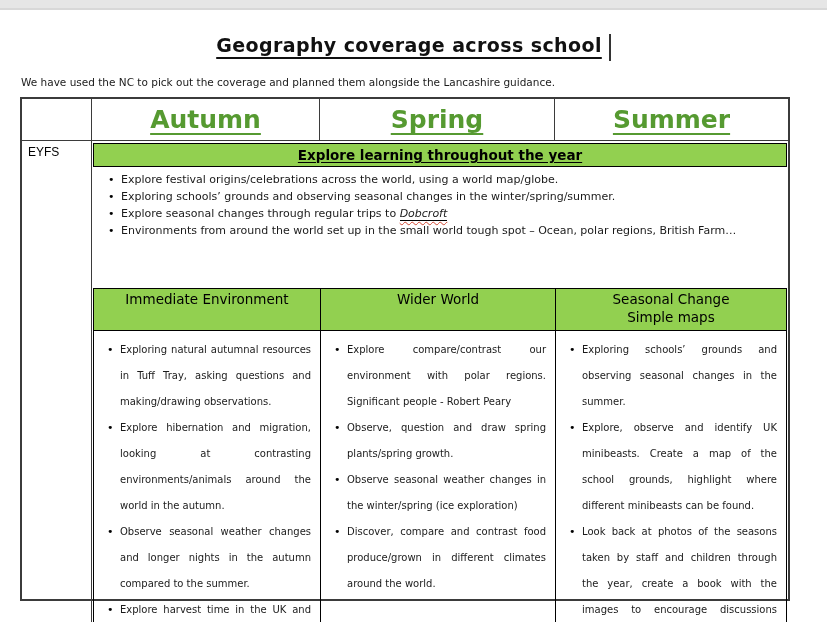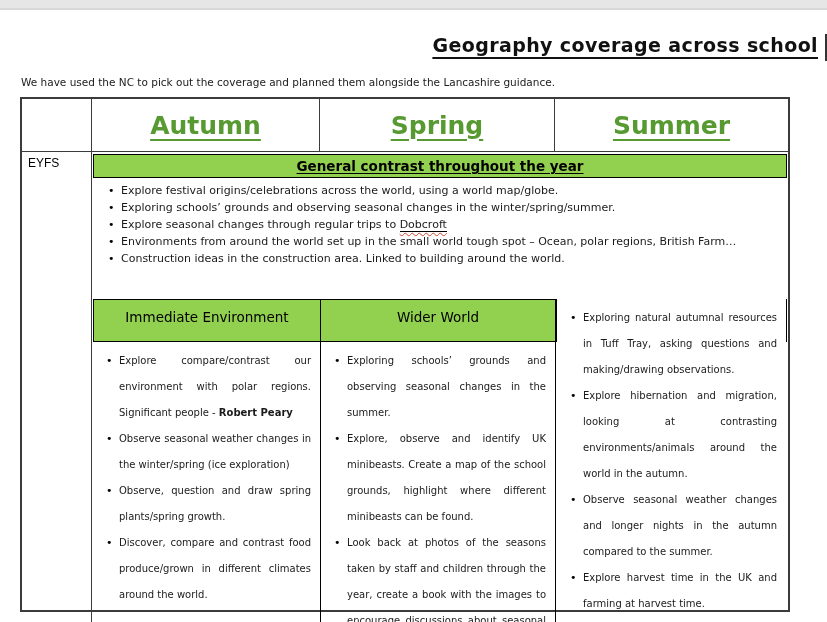--- a/index.html
+++ b/index.html
@@ -6,28 +6,28 @@
     --banner-green:#92D050;
     --season-green:#569A31;
     --border-dark:#3b3b3b;
     --border-inner:#000000;
     --squiggle-red:#d0452f;
   }
   *{box-sizing:border-box;margin:0;padding:0;}
   html,body{width:827px;height:622px;background:#ffffff;overflow:hidden;
     font-family:"DejaVu Sans",sans-serif;color:#1a1a1a;}
   .top-strip{height:10px;background:#e6e6e6;border-bottom:2px solid #d8d8d8;}
-  .title-row{text-align:right;margin-top:24px;height:30px;}
+  .title-row{text-align:center;margin-top:24px;height:30px;}
   .page-title{display:inline-block;font-size:19px;font-weight:bold;letter-spacing:.4px;
     text-decoration:underline;text-underline-offset:5px;text-decoration-thickness:1.5px;color:#111;}
   .caret{display:inline-block;width:2px;height:27px;background:#333;vertical-align:middle;margin-left:7px;}
   .subtitle{font-size:10.5px;margin:12px 12px 9px 21px;color:#1a1a1a;}
   .doc-table{width:770px;margin-left:20px;border:2px solid var(--border-dark);}
   
-  .header-row{display:grid;grid-template-columns:70px 228px 235px 1fr;height:53px;}
+  .header-row{display:grid;grid-template-columns:70px 228px 235px 1fr;height:42px;}
   .corner-cell{border-right:1px solid var(--border-dark);border-bottom:1px solid var(--border-dark);}
   .season-cell{border-right:1px solid var(--border-dark);border-bottom:1px solid var(--border-dark);
     display:flex;align-items:center;justify-content:center;}
   .season-cell:last-child{border-right:none;}
   .season-text{font-size:25px;font-weight:bold;color:var(--season-green);
     text-decoration:underline;text-decoration-color:var(--season-green);
     text-underline-offset:5px;text-decoration-thickness:2px;}
   
   .body-row{display:grid;grid-template-columns:70px 1fr;height:458px;}
   .label-cell{border-right:1px solid var(--border-dark);padding:4px 4px 0 6px;
@@ -36,30 +36,30 @@
   .banner{flex:none;height:24px;background:var(--banner-green);border:1px solid var(--border-inner);
     display:flex;align-items:center;justify-content:center;}
   .banner-text{font-size:13.5px;font-weight:bold;text-decoration:underline;text-underline-offset:2px;color:#000;}
   .general-bullets-wrap{flex:none;height:121px;padding:5px 12px 0 14px;}
   ul.bullets{list-style:none;padding-left:14px;}
   ul.bullets li{position:relative;text-align:justify;text-align-last:left;}
   ul.bullets li::before{content:"\2022";position:absolute;left:-13px;top:0;font-size:11px;color:#000;}
   .general-bullets-wrap li{font-size:11px;line-height:16.9px;padding-right:2px;}
   .sub-grid{flex:1;display:grid;grid-template-columns:228px 235px 1fr;grid-template-rows:43px 1fr;}
   .subheader-cell{background:var(--banner-green);border:1px solid var(--border-inner);border-left:none;
-    display:flex;flex-direction:column;align-items:center;justify-content:flex-start;padding-top:8px;}
+    display:flex;flex-direction:column;align-items:center;justify-content:flex-start;padding-top:1px;}
   .subheader-cell.first{border-left:1px solid var(--border-inner);}
   .subheader-line{font-size:13.5px;color:#000;line-height:18px;}
   .col-cell{border-right:1px solid var(--border-inner);padding:6px 8px 0 12px;}
   .col-cell.first{border-left:1px solid var(--border-inner);}
   .col-cell.last{border-right:1px solid var(--border-inner);}
   .col-cell li{font-size:10px;line-height:26px;padding-right:1px;}
-  .b{font-weight:bold;}
+  .b{font-weight:normal;}
   .usq{border-bottom:1px solid #000;text-decoration:underline wavy var(--squiggle-red);
-    text-decoration-thickness:1px;text-underline-offset:3.5px;text-decoration-skip-ink:none;}
+    text-decoration-thickness:1px;text-underline-offset:3.5px;text-decoration-skip-ink:none;font-style:italic;}
 </style>
 </head>
 <body>
 
 <div class="top-strip"></div>
 
 <div class="title-row">
   <span class="page-title">Geography coverage across school</span><span class="caret"></span>
 </div>
 
@@ -77,57 +77,60 @@
     <div class="season-cell">
       <span class="season-text">Summer</span>
     </div>
   </div>
 
   <div class="body-row">
     <div class="label-cell">EYFS</div>
 
     <div class="content-area">
       <div class="banner">
-        <span class="banner-text">General contrast throughout the year</span>
+        <span class="banner-text">Explore learning throughout the year</span>
       </div>
 
       <div class="general-bullets-wrap">
         <ul class="bullets">
             <li>Explore festival origins/celebrations across the world, using a world map/globe.</li>
             <li>Exploring schools’ grounds and observing seasonal changes in the winter/spring/summer.</li>
             <li><span>Explore seasonal changes through regular trips to </span><span class="usq">Dobcroft</span></li>
             <li>Environments from around the world set up in the small world tough spot – Ocean, polar regions, British Farm…</li>
-            <li>Construction ideas in the construction area. Linked to building around the world.</li>
           </ul>
       </div>
 
       <div class="sub-grid">
         <div class="subheader-cell first">
           <span class="subheader-line">Immediate Environment</span>
           <span class="subheader-line"></span>
         </div>
         <div class="subheader-cell">
           <span class="subheader-line">Wider World</span>
           <span class="subheader-line"></span>
+        </div>
+        <div class="subheader-cell">
+          <span class="subheader-line">Seasonal Change</span>
+          <span class="subheader-line">Simple maps</span>
         </div>
 
         <div class="col-cell first">
           <ul class="bullets">
               <li>Exploring natural autumnal resources in Tuff Tray, asking questions and making/drawing observations.</li>
               <li>Explore hibernation and migration, looking at contrasting environments/animals around the world in the autumn.</li>
               <li>Observe seasonal weather changes and longer nights in the autumn compared to the summer.</li>
               <li>Explore harvest time in the UK and farming at harvest time.</li>
               <li>Look at where we live, describe features we see on the way to school.</li>
             </ul>
         </div>
         <div class="col-cell">
           <ul class="bullets">
               <li><span>Explore compare/contrast our environment with polar regions. Significant people - </span><span class="b">Robert Peary</span></li>
+              <li>Observe, question and draw spring plants/spring growth.</li>
               <li>Observe seasonal weather changes in the winter/spring (ice exploration)</li>
-              <li>Observe, question and draw spring plants/spring growth.</li>
               <li>Discover, compare and contrast food produce/grown in different climates around the world.</li>
             </ul>
         </div>
         <div class="col-cell last">
           <ul class="bullets">
               <li>Exploring schools’ grounds and observing seasonal changes in the summer.</li>
               <li>Explore, observe and identify UK minibeasts. Create a map of the school grounds, highlight where different minibeasts can be found.</li>
               <li>Look back at photos of the seasons taken by staff and children through the year, create a book with the images to encourage discussions about seasonal changes.</li>
               <li>Rosie’s Walk – Draw a map of the farm.</li>
               <li>Using directional language on obstacle course, N W S E and left/right.</li>

